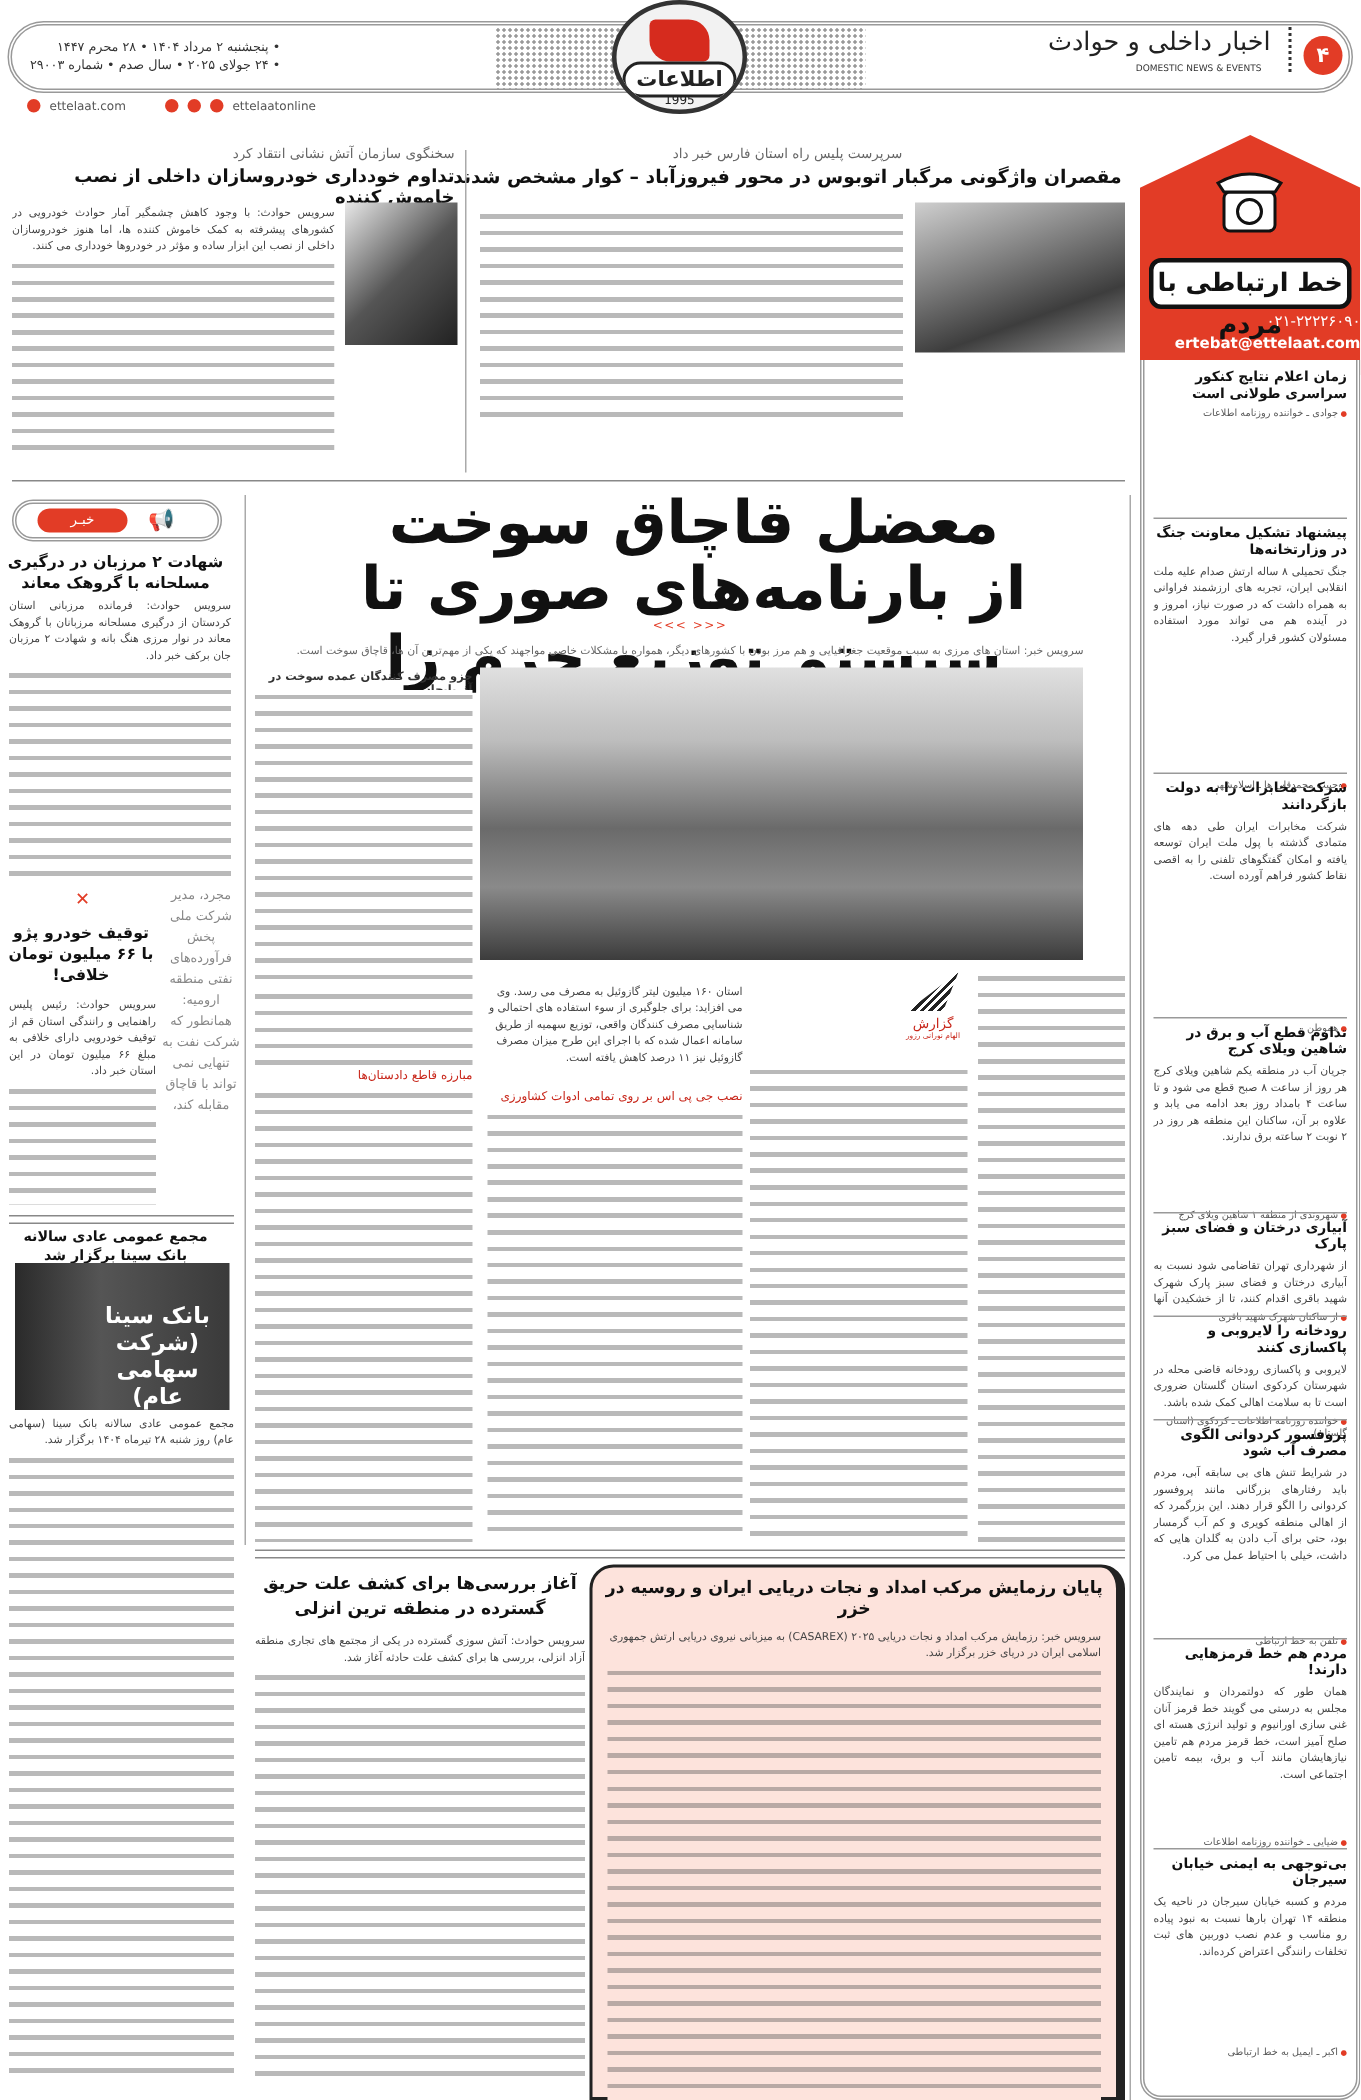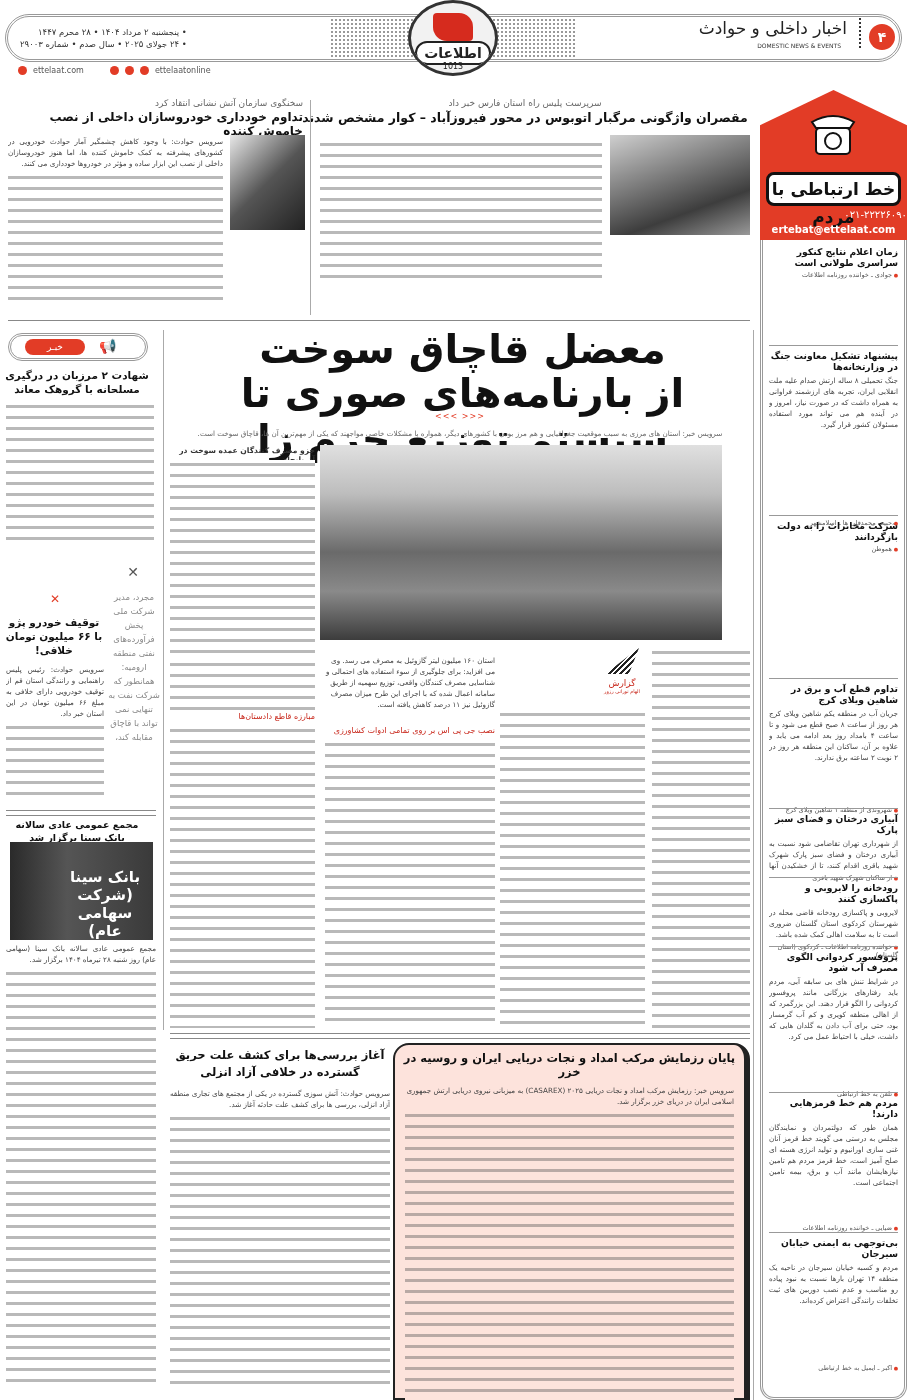--- a/index.html
+++ b/index.html
@@ -28,21 +28,21 @@
   .dbl{position:absolute;height:6px;border-top:1px solid #888;border-bottom:1px solid #888}
   .txtblock{position:absolute;overflow:hidden}
   .lines{background-image:repeating-linear-gradient(#fff 0 3px,#b9b9b9 3px 6px,#fff 6px 11px)}
   .photo{position:absolute;background:linear-gradient(160deg,#cfcfcf,#7c7c7c 40%,#3d3d3d 70%,#999);}
   
   .rc{position:absolute;left:760px;top:90px;width:147px;height:1310px}
   .rc-top{position:absolute;left:0;top:0;width:147px;height:160px;background:#e23c26;clip-path:polygon(50% 0,100% 22%,100% 100%,0 100%,0 22%)}
   .phone-ic{position:absolute;left:48px;top:20px;width:50px;height:48px}
   .rc-brand{position:absolute;left:6px;top:82px;width:135px;height:34px;background:#fff;border:3px solid #111;border-radius:8px;font-size:17px;font-weight:bold;text-align:center;line-height:28px;color:#111}
   .rc-phone{position:absolute;left:0;right:0;top:119px;text-align:right;color:#fff;font-size:10px;direction:ltr}
-  .rc-mail{position:absolute;left:0;right:0;top:134px;text-align:center;color:#fff;font-size:10px;font-weight:bold;direction:ltr}
+  .rc-mail{position:absolute;left:0;right:0;top:134px;text-align:right;color:#fff;font-size:10px;font-weight:bold;direction:ltr}
   .rc-body{position:absolute;left:0;top:150px;width:147px;height:1160px;border-left:3px double #999;border-right:3px double #999;border-bottom:3px double #999;border-radius:0 0 14px 14px;background:#fff}
   .rc-item{position:absolute;left:6px;right:6px}
   .rc-item h4{font-size:9.2px;font-weight:bold;text-align:right;margin-bottom:3px;color:#111}
   .rc-item .sig{font-size:6.5px;color:#555;margin-top:2px}
   .rc-item .sig::before{content:"● ";color:#e23c26;font-size:5px}
   .rc-sep{position:absolute;left:6px;right:6px;height:1px;background:#999}
   
   .news-badge{position:absolute;left:8px;top:333px;width:140px;height:28px;border:3px double #999;border-radius:14px}
   .news-badge .pill{position:absolute;left:14px;top:3px;width:60px;height:16px;background:#e23c26;border-radius:8px;color:#fff;font-size:9px;text-align:center;line-height:16px}
   .lc-title{position:absolute;left:4px;width:146px;text-align:center;font-weight:bold;font-size:10.5px;line-height:14px;color:#111}
@@ -67,21 +67,21 @@
   <div class="mh-band"></div>
   <div class="mh-dots" style="left:330px;width:85px"></div>
   <div class="mh-dots" style="left:492px;width:85px"></div>
   <div class="page-num" style="top:24px">۴</div>
   <div class="sec-sep" style="top:18px;right:46px"></div>
   <div class="sec-title" style="top:18px">اخبار داخلی و حوادث</div>
   <div class="sec-sub" style="top:42px">DOMESTIC NEWS &amp; EVENTS</div>
   <div class="logo">
     <div class="flag"></div>
     <div class="name">اطلاعات</div>
-    <div class="yr">1013</div>
+    <div class="yr">1995</div>
   </div>
   <div class="date-lines">
     <div>• پنجشنبه ۲ مرداد ۱۴۰۴ • ۲۸ محرم ۱۴۴۷</div>
     <div>• ۲۴ جولای ۲۰۲۵ • سال صدم • شماره ۲۹۰۰۳</div>
   </div>
   <div class="social">
     <span class="soc-ic"></span>
     <span>ettelaat.com</span>
     <span style="width:14px"></span>
     <span class="soc-ic"></span>
@@ -145,20 +145,21 @@
 
 <div class="col-rule" style="left:163px;top:330px;height:700px"></div>
 <div class="col-rule" style="left:753px;top:330px;height:1070px"></div>
 
 <div class="news-badge">
   <div class="pill">خبـر</div>
   <div class="abs" style="left:88px;top:2px;font-size:14px;color:#444">📢</div>
 </div>
 <div class="lc-title" style="top:368px">شهادت ۲ مرزبان در درگیری مسلحانه با گروهک معاند</div>
 <div class="txtblock body-txt" style="left:6px;top:398px;width:148px;height:190px">
+  <span>سرویس حوادث: فرمانده مرزبانی استان کردستان از درگیری مسلحانه مرزبانان با گروهک معاند در نوار مرزی هنگ بانه و شهادت ۲ مرزبان جان برکف خبر داد.</span>
   <div class="lines" style="height:140px;margin-top:4px"></div>
 </div>
 <div class="abs" style="left:10px;top:592px;width:90px;height:20px;text-align:center;color:#e23c26;font-size:12px">✕</div>
 <div class="lc-title" style="top:615px;width:100px">توقیف خودرو پژو با ۶۶ میلیون تومان خلافی!</div>
 <div class="txtblock body-txt" style="left:6px;top:664px;width:98px;height:160px">
   <span>سرویس حوادث: رئیس پلیس راهنمایی و رانندگی استان قم از توقیف خودرویی دارای خلافی به مبلغ ۶۶ میلیون تومان در این استان خبر داد.</span>
   <div class="lines" style="height:80px;margin-top:4px"></div>
 </div>
 <div class="dbl" style="left:6px;top:810px;width:150px"></div>
 <div class="lc-title" style="top:818px;font-size:9.5px;line-height:13px">مجمع عمومی عادی سالانه بانک سینا برگزار شد</div>
@@ -169,21 +170,21 @@
   <span>مجمع عمومی عادی سالانه بانک سینا (سهامی عام) روز شنبه ۲۸ تیرماه ۱۴۰۴ برگزار شد.</span>
   <div class="lines" style="height:420px;margin-top:4px"></div>
 </div>
 
 <div class="dbl" style="left:170px;top:1033px;width:580px"></div>
 <div class="box-pink">
   <h3>پایان رزمایش مرکب امداد و نجات دریایی ایران و روسیه در خزر</h3>
   <div class="body-txt" style="padding:6px 10px 0;text-align:right">سرویس خبر: رزمایش مرکب امداد و نجات دریایی ۲۰۲۵ (CASAREX) به میزبانی نیروی دریایی ارتش جمهوری اسلامی ایران در دریای خزر برگزار شد.</div>
   <div class="lines" style="margin:4px 10px;height:290px;background-image:repeating-linear-gradient(#fde3dc 0 3px,#b9a9a5 3px 6px,#fde3dc 6px 11px)"></div>
 </div>
-<div class="fire-title">آغاز بررسی‌ها برای کشف علت حریق گسترده در خلافی آزاد انزلی</div>
+<div class="fire-title">آغاز بررسی‌ها برای کشف علت حریق گسترده در منطقه ترین انزلی</div>
 <div class="txtblock body-txt" style="left:170px;top:1088px;width:220px;height:310px">
   <span>سرویس حوادث: آتش سوزی گسترده در یکی از مجتمع های تجاری منطقه آزاد انزلی، بررسی ها برای کشف علت حادثه آغاز شد.</span>
   <div class="lines" style="height:270px;margin-top:4px"></div>
 </div>
 
 <div class="rc">
   <div class="rc-top"></div>
   <svg class="phone-ic" viewBox="0 0 50 48">
     <rect x="8" y="18" width="34" height="26" rx="4" fill="#fff" stroke="#111" stroke-width="2"></rect>
     <circle cx="25" cy="31" r="8" fill="none" stroke="#111" stroke-width="2"></circle>
@@ -199,20 +200,21 @@
     </div>
     <div class="rc-sep" style="top:105px"></div>
     <div class="rc-item" style="top:110px">
       <h4>پیشنهاد تشکیل معاونت جنگ در وزارتخانه‌ها</h4>
       <div class="body-txt" style="height:142px;overflow:hidden">جنگ تحمیلی ۸ ساله ارتش صدام علیه ملت انقلابی ایران، تجربه های ارزشمند فراوانی به همراه داشت که در صورت نیاز، امروز و در آینده هم می تواند مورد استفاده مسئولان کشور قرار گیرد.</div>
       <div class="sig">حبیب محمدقلی ها ـ اسلامشهر</div>
     </div>
     <div class="rc-sep" style="top:275px"></div>
     <div class="rc-item" style="top:280px">
       <h4>شرکت مخابرات را به دولت بازگردانند</h4>
+      <div class="body-txt" style="height:134px;overflow:hidden">شرکت مخابرات ایران طی دهه های متمادی گذشته با پول ملت ایران توسعه یافته و امکان گفتگوهای تلفنی را به اقصی نقاط کشور فراهم آورده است.</div>
       <div class="sig">هموطن</div>
     </div>
     <div class="rc-sep" style="top:438px"></div>
     <div class="rc-item" style="top:443px">
       <h4>تداوم قطع آب و برق در شاهین ویلای کرج</h4>
       <div class="body-txt" style="height:96px;overflow:hidden">جریان آب در منطقه یکم شاهین ویلای کرج هر روز از ساعت ۸ صبح قطع می شود و تا ساعت ۴ بامداد روز بعد ادامه می یابد و علاوه بر آن، ساکنان این منطقه هر روز در ۲ نوبت ۲ ساعته برق ندارند.</div>
       <div class="sig">شهروندی از منطقه ۱ شاهین ویلای کرج</div>
     </div>
     <div class="rc-sep" style="top:568px"></div>
     <div class="rc-item" style="top:573px">

